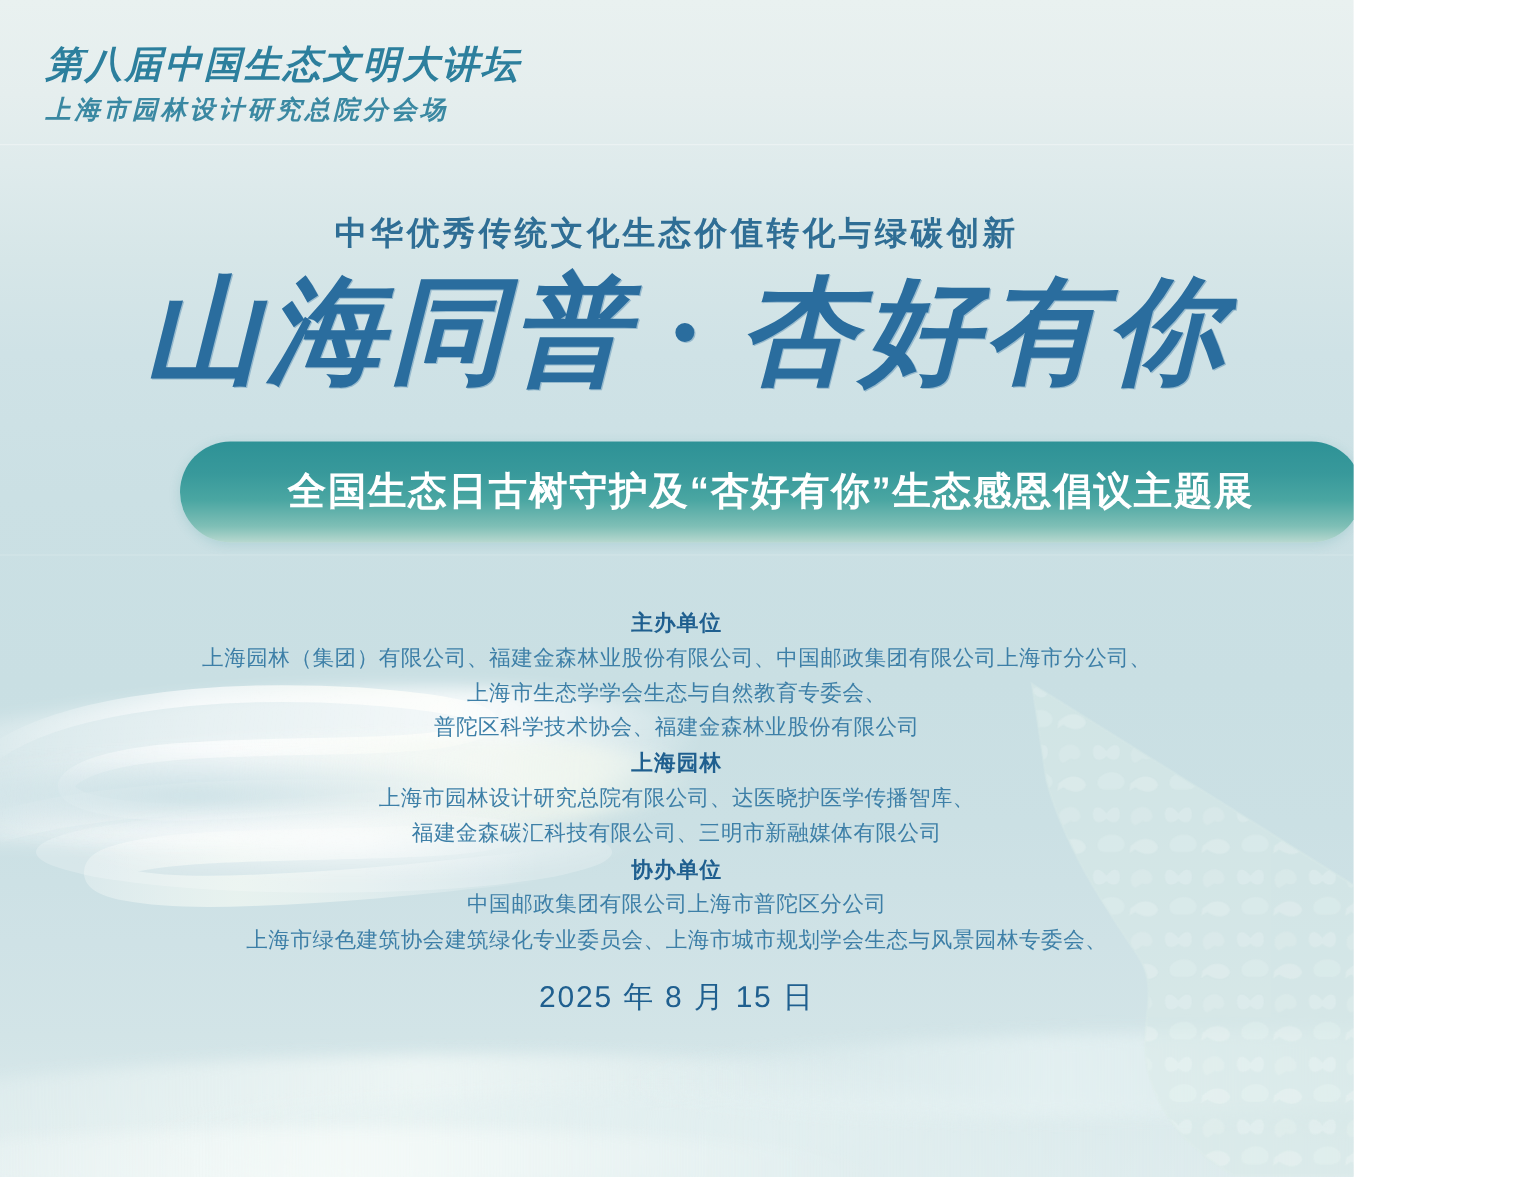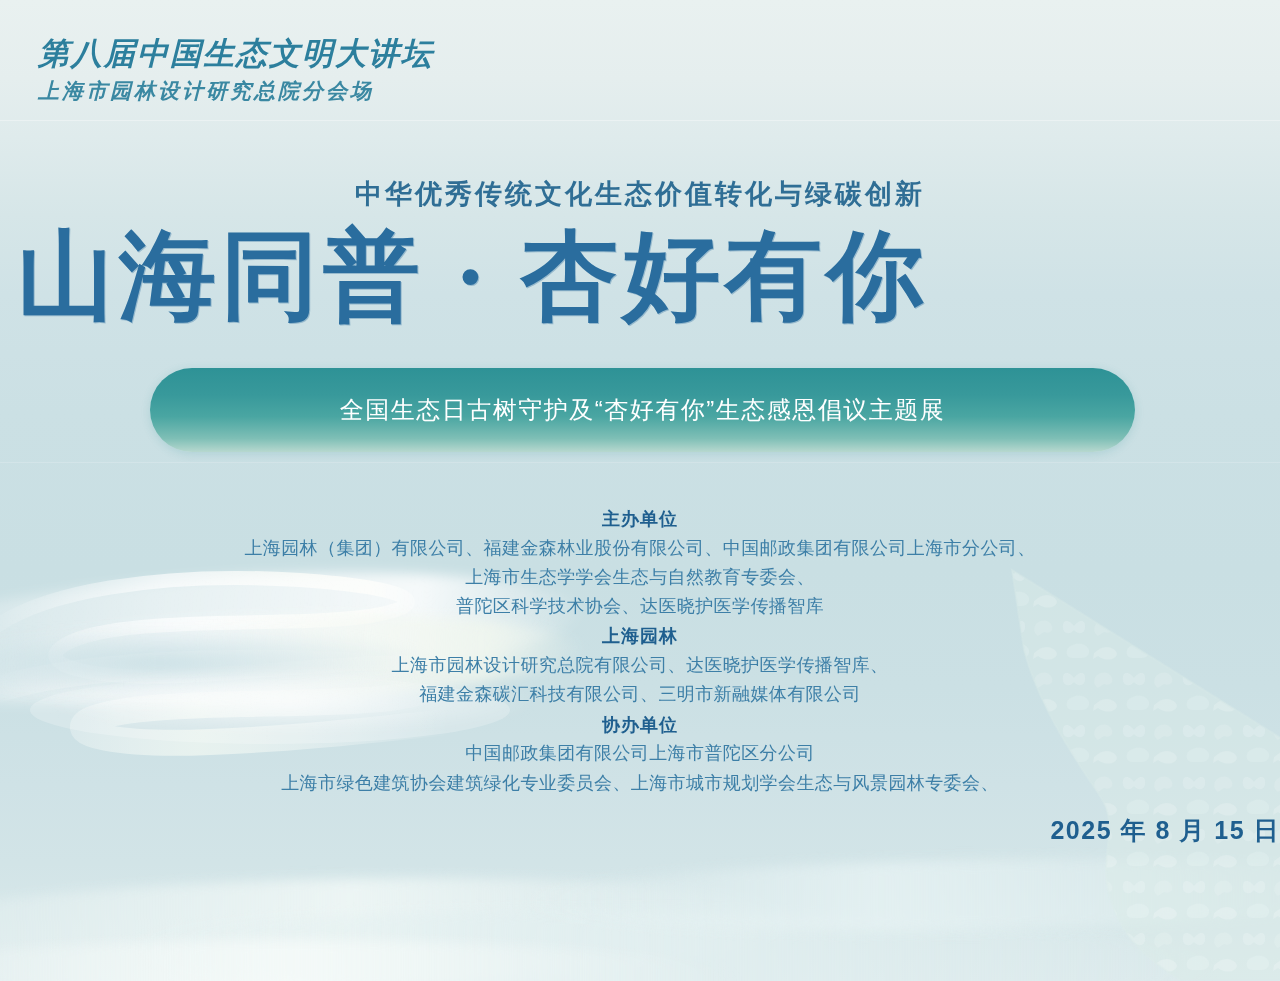--- a/index.html
+++ b/index.html
@@ -2,21 +2,21 @@
 <html><head>
 <meta charset="utf-8">
 <style>
   html, body {
     margin: 0;
     padding: 0;
     background: #ffffff;
   }
   #poster {
     position: relative;
-    width: 1280px;
+    width: 1128px;
     height: 981px;
     overflow: hidden;
     font-family: "Liberation Sans", "DejaVu Sans", sans-serif;
     background: linear-gradient(180deg,
         #e9f1f0 0%,
         #e5eeee 8%,
         #dfebec 14%,
         #d6e6e8 22%,
         #cfe2e6 30%,
         #cbe0e4 42%,
@@ -140,24 +140,25 @@
     font-size: 27px;
     font-weight: bold;
     letter-spacing: 3px;
     color: #2f6e95;
   }
 
   .main-title {
     position: absolute;
     left: 17px; right: 0;
     top: 226px;
-    text-align: left;
+    text-align: center;
     font-family: "Liberation Serif", "DejaVu Serif", serif;
     font-size: 97px;
     font-weight: bold;
+    font-style: italic;
     letter-spacing: 5px;
     color: #2a6d9e;
     line-height: 1.05;
     text-shadow: 1px 1px 0 rgba(42,109,158,0.35);
   }
 
   
   .banner {
     position: absolute;
     left: 150px;
@@ -166,22 +167,22 @@
     height: 84px;
     border-radius: 42px;
     background: linear-gradient(180deg, #2e9296 0%, #38999b 32%, #4aa6a2 58%, #7fbfb6 84%, #b7d8cf 100%);
     display: flex;
     align-items: center;
     justify-content: center;
     box-shadow: 0 2px 10px rgba(46,146,150,0.18);
   }
   .banner-text {
     color: #ffffff;
-    font-size: 24px;
-    font-weight: normal;
+    font-size: 32px;
+    font-weight: bold;
     letter-spacing: 1.5px;
     white-space: nowrap;
   }
 
   
   .orgs {
     position: absolute;
     left: 0; right: 0;
     top: 506px;
     text-align: center;
@@ -196,24 +197,23 @@
   }
   .org-line {
     font-size: 18px;
     color: #3d7fa7;
     line-height: 1.62;
     letter-spacing: 0.4px;
   }
   .event-date {
     margin-top: 16px;
     font-size: 25px;
-    font-weight: bold;
+    font-weight: normal;
     color: #1f5f8f;
     letter-spacing: 1.5px;
-    text-align: right;
   }
 </style>
 </head>
 <body>
 
 <div id="poster">
 
   <div class="bg-layer">
     <div class="wave-band" style="top:120px;"></div>
     <div class="wave-band" style="top:462px; background:rgba(255,255,255,0.18);"></div>
@@ -286,21 +286,21 @@
     <span class="banner-text">全国生态日古树守护及“杏好有你”生态感恩倡议主题展</span>
   </div>
 
   <div class="orgs">
 
 
     <div class="org-group">
       <div class="org-heading">主办单位</div>
       <div class="org-line">上海园林（集团）有限公司、福建金森林业股份有限公司、中国邮政集团有限公司上海市分公司、</div>
       <div class="org-line">上海市生态学学会生态与自然教育专委会、</div>
-      <div class="org-line">普陀区科学技术协会、达医晓护医学传播智库</div>
+      <div class="org-line">普陀区科学技术协会、福建金森林业股份有限公司</div>
     </div>
 
     <div class="org-group">
       <div class="org-heading">上海园林</div>
       <div class="org-line">上海市园林设计研究总院有限公司、达医晓护医学传播智库、</div>
       <div class="org-line">福建金森碳汇科技有限公司、三明市新融媒体有限公司</div>
     </div>
 
     <div class="org-group">
       <div class="org-heading">协办单位</div>

